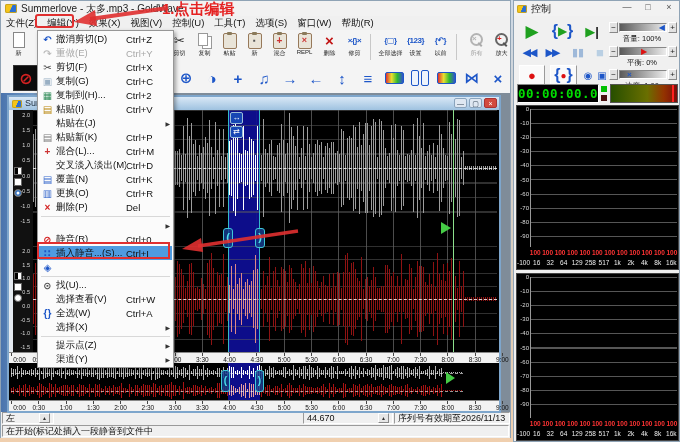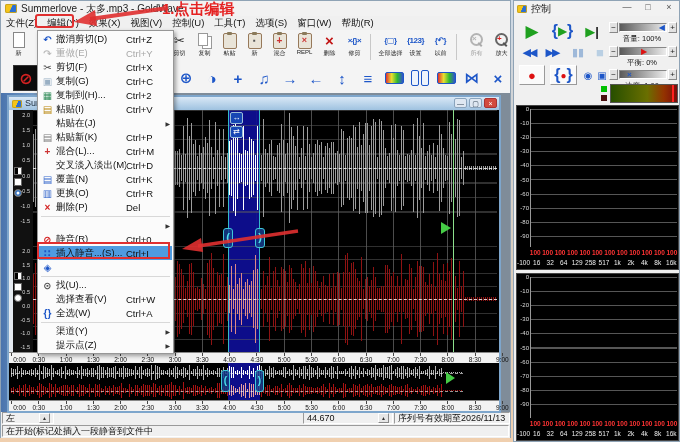--- a/index.html
+++ b/index.html
@@ -1458,29 +1458,34 @@
         <div class="mrow">
           <span class="mic"></span>
           <span class="mlab">选择查看(V)</span>
           <span class="mkey">Ctrl+W</span>
         </div>
         <div class="mrow">
           <span class="mic" style="color: rgb(29, 86, 200);">{}</span>
           <span class="mlab">全选(W)</span>
           <span class="mkey">Ctrl+A</span>
         </div>
+        <div class="mrow">
+          <span class="mic"></span>
+          <span class="mlab">选择(X)</span>
+          <span class="msub">▶</span>
+        </div>
         <div class="msep"></div>
+        <div class="mrow">
+          <span class="mic"></span>
+          <span class="mlab">提示点(Z)</span>
+          <span class="msub">▶</span>
+        </div>
         <div class="mrow">
           <span class="mic"></span>
           <span class="mlab">渠道(Y)</span>
-          <span class="msub">▶</span>
-        </div>
-        <div class="mrow">
-          <span class="mic"></span>
-          <span class="mlab">提示点(Z)</span>
           <span class="msub">▶</span>
         </div>
       </div>
   </div>
 
   <div id="cw">
     <div class="ctitle">
       <span class="gwlogo" style="width:10px;height:8px"></span>
       <span>控制</span>
       <span class="cbtns">
@@ -1526,20 +1531,21 @@
     <span class="splus" style="left:154px;top:45px">+</span>
     <span class="slab" style="left:91px;top:57px">平衡: 0%</span>
 
     <span class="sminus" style="left:95px;top:68px">−</span>
     <span class="track" style="left:105px;top:69px">
         <span class="mark blu" style="left:7px">×</span>
       </span>
     <span class="splus" style="left:154px;top:68px">+</span>
     <span class="slab" style="left:91px;top:80px">速度: 1.00</span>
 
+    <div id="time">00:00:00.0</div>
     <span class="ind" style="top:85px;background:#00c000"></span>
     <span class="ind" style="top:94px;background:#4a1010"></span>
     <div id="meter"></div>
 
     <div class="spec" id="spec1">
       <div class="sp-plot"></div>
       <div class="sp-db">
           <span class="spdb">0</span>
           <span class="spdb">-10</span>
           <span class="spdb">-20</span>

